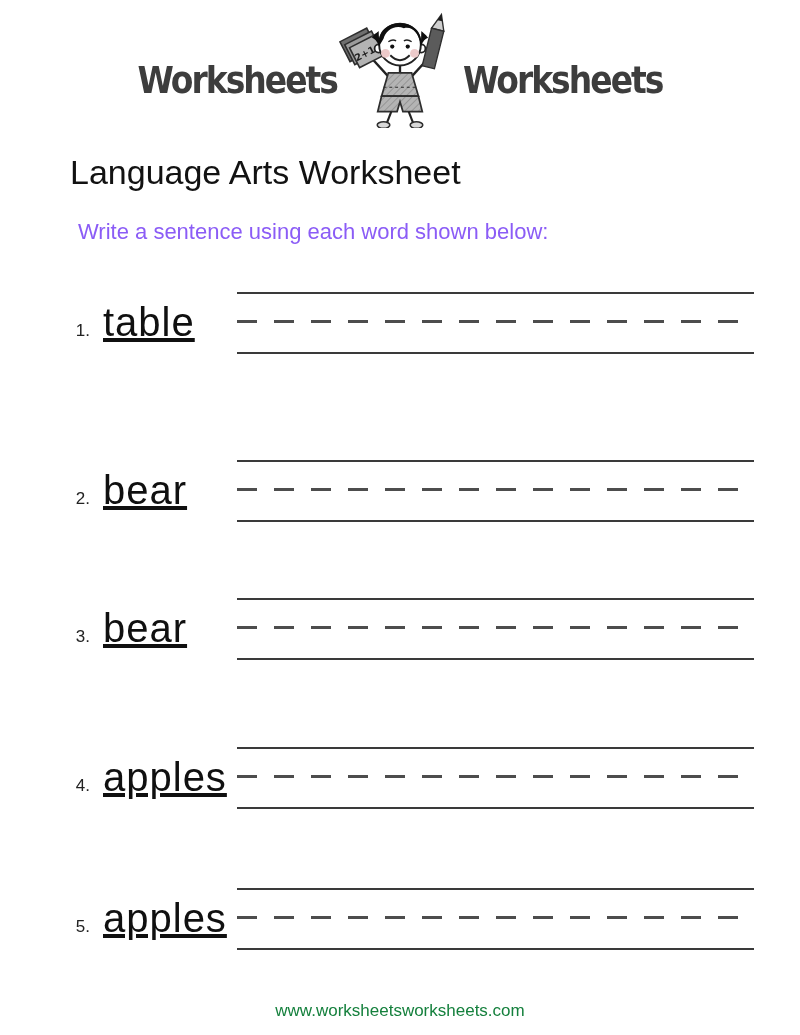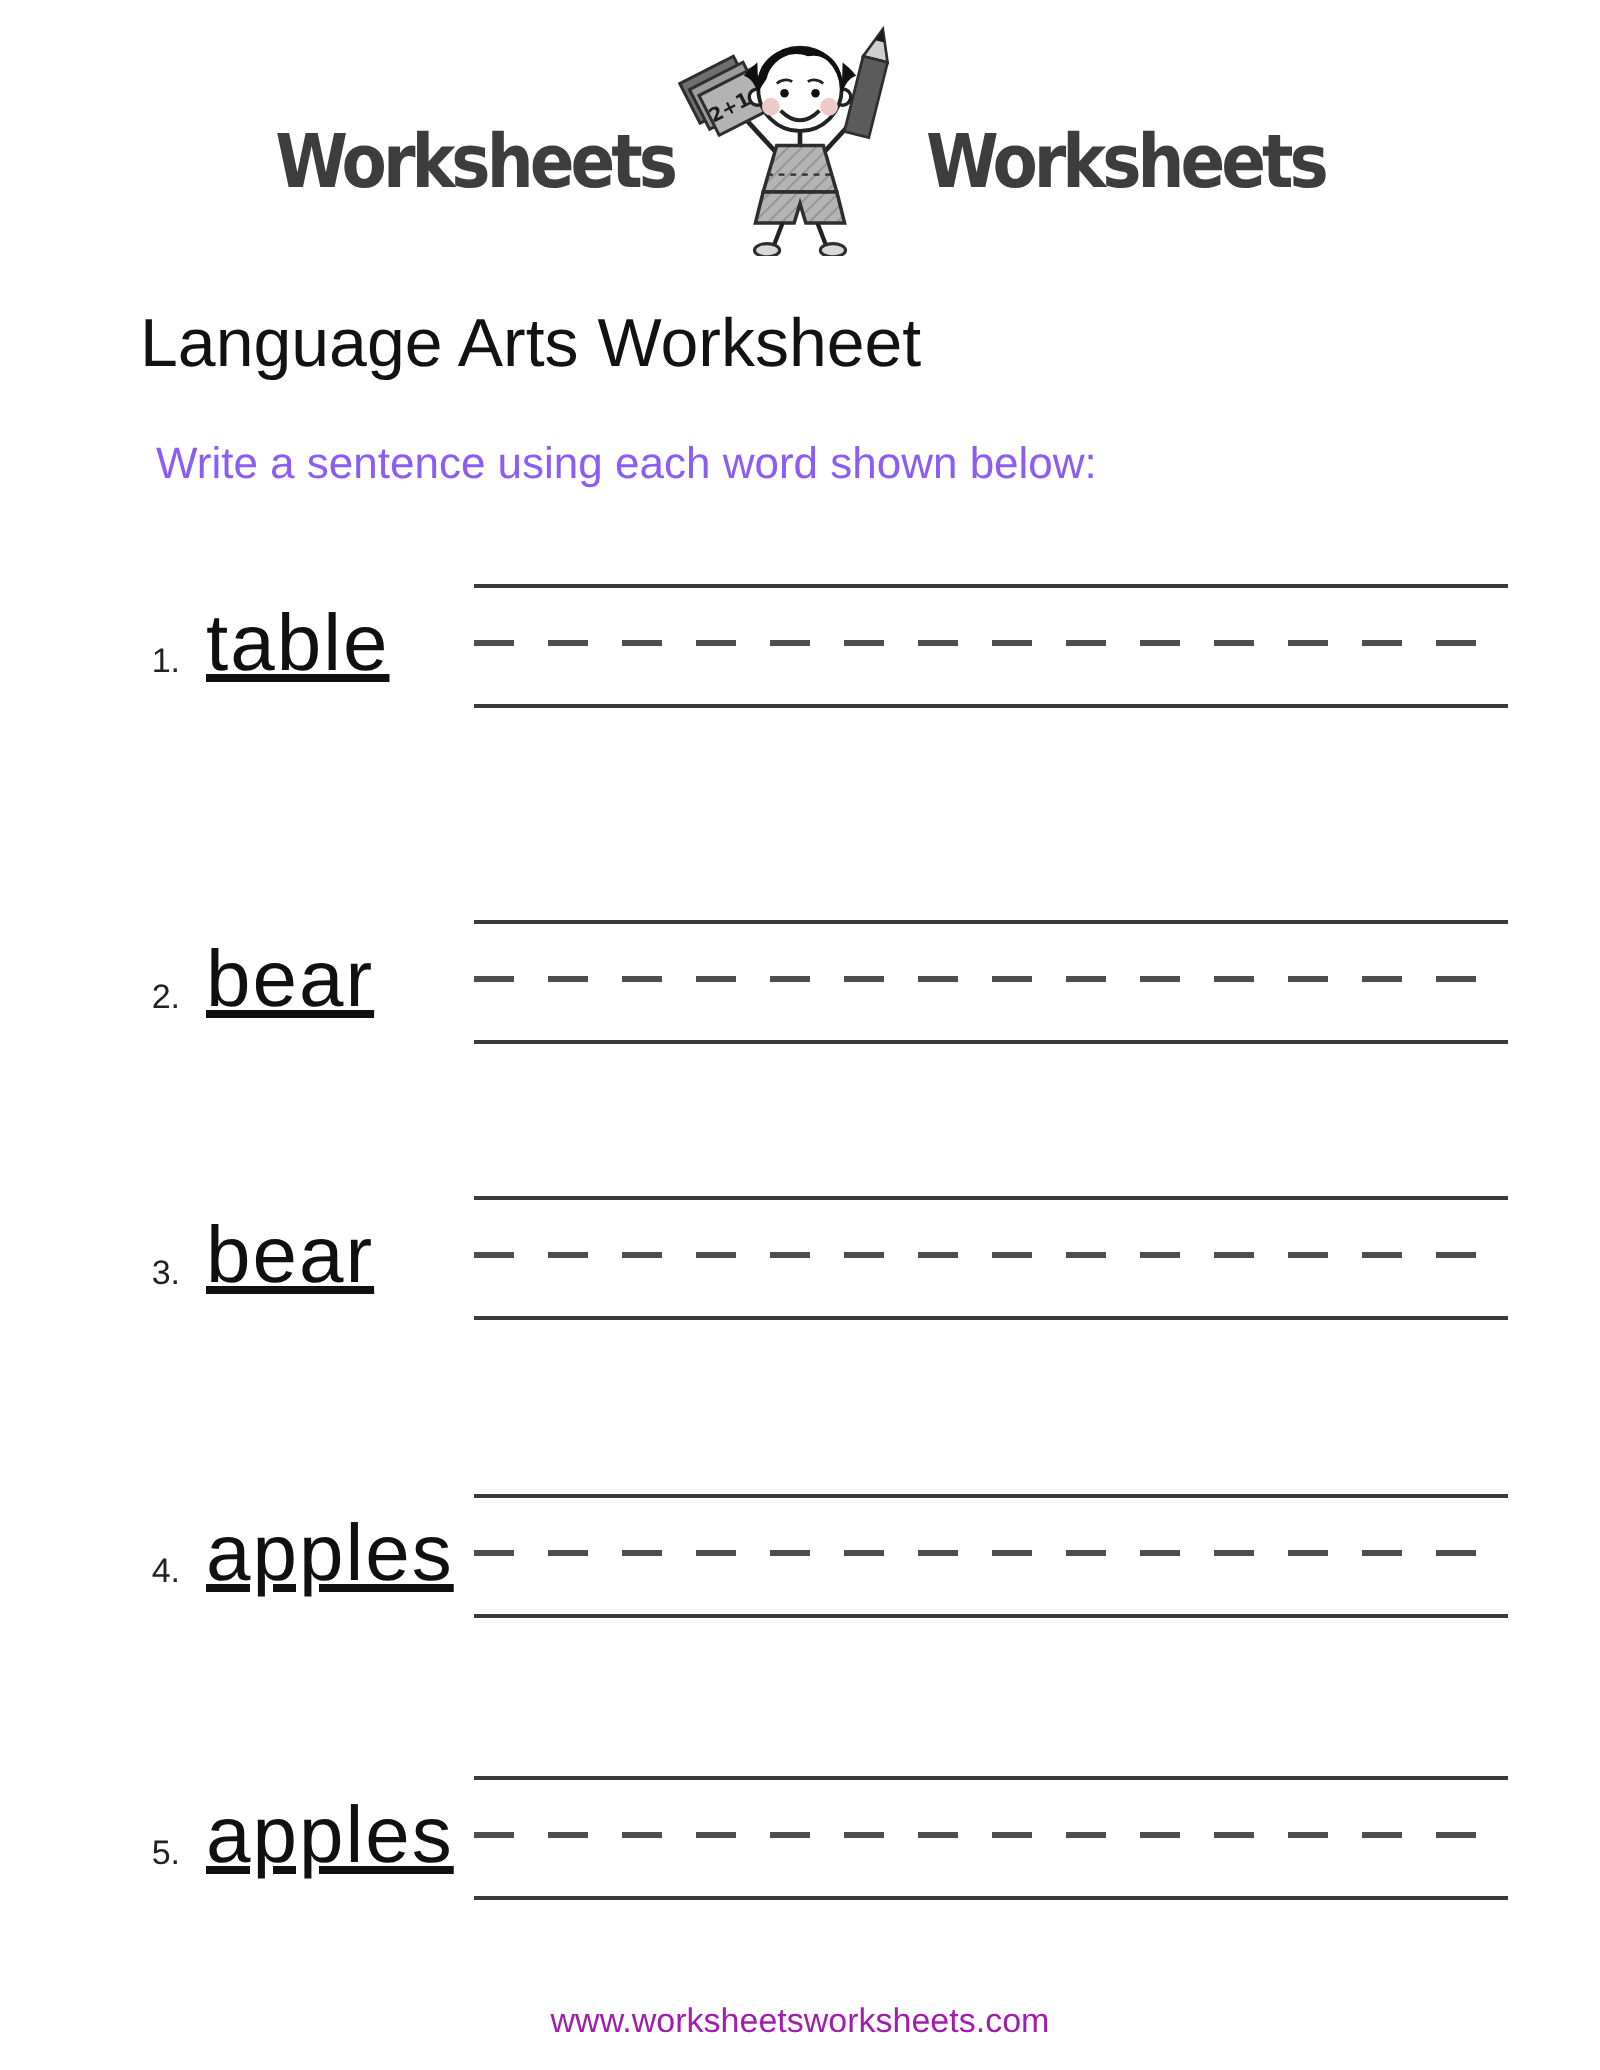--- a/index.html
+++ b/index.html
@@ -58,21 +58,21 @@
   .rule-top { top:15px; }
   .rule-bottom { top:75px; }
   .rule-dash {
     position:absolute; left:237px; width:517px; height:3px; top:43px;
     background:repeating-linear-gradient(to right,#4d4d4d 0 20px, transparent 20px 37px);
   }
 
   
   .footer {
     position:absolute; left:0; right:0; top:1001px;
-    text-align:center; font-size:17px; color:#a21caf;
+    text-align:center; font-size:17px; color:#15803d;
   }
 </style>
 </head>
 <body>
 
 <div class="page">
 
   <div class="logo-row">
     <span class="logo-text">Worksheets</span>
     <svg class="logo-boy" width="122" height="126" viewBox="0 0 120 130">

